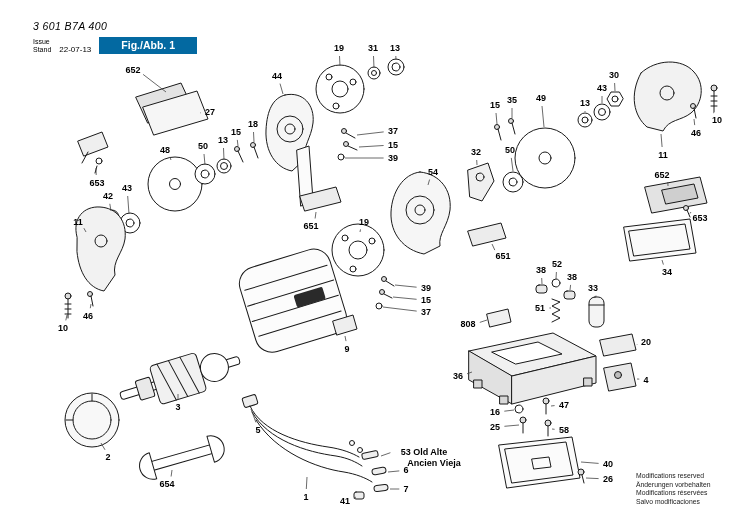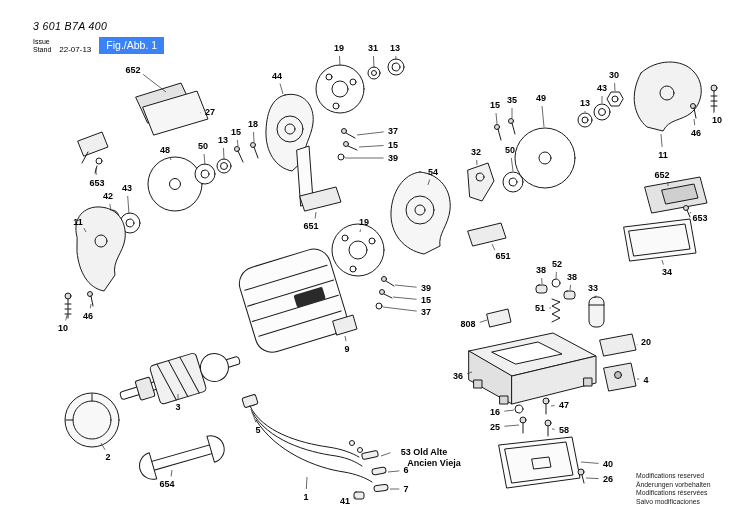--- a/index.html
+++ b/index.html
@@ -7,21 +7,21 @@
   .page {
     position:relative; width:750px; height:530px; background:#ffffff;
     font-family:"Liberation Sans", sans-serif; color:#111; overflow:hidden;
   }
   #art-svg { position:absolute; left:0; top:0; width:750px; height:530px; }
   .hdr { position:absolute; left:33px; top:20px; z-index:2; }
   .part-number { font-size:10.5px; letter-spacing:0.4px; color:#000;font-style:italic; }
   .hdr-row { display:flex; align-items:flex-end; gap:8px; margin-top:5px; }
   .issue-stand { font-size:7px; line-height:8px; color:#000; }
   .date { font-size:8px; margin-top:3px; color:#000; }
-  .figbox { background:#3b82f6; color:#fff; font-weight:normal; font-size:10.5px; padding:2px 7px 3px; }
+  .figbox { background:#0369a1; color:#fff; font-weight:bold; font-size:10.5px; padding:2px 22px 3px; }
   .footer { position:absolute; left:636px; top:472px; z-index:2; font-size:6.8px; line-height:8.6px; color:#222; }
   #labels-layer text { font-family:"Liberation Sans", sans-serif; font-weight:bold; font-size:9px; fill:#000; }
   #labels-layer line { stroke:#444; stroke-width:0.8; }
 </style>
 </head>
 <body>
 
 <div class="page">
 
   <svg id="art-svg" viewBox="0 0 750 530" xmlns="http://www.w3.org/2000/svg">

